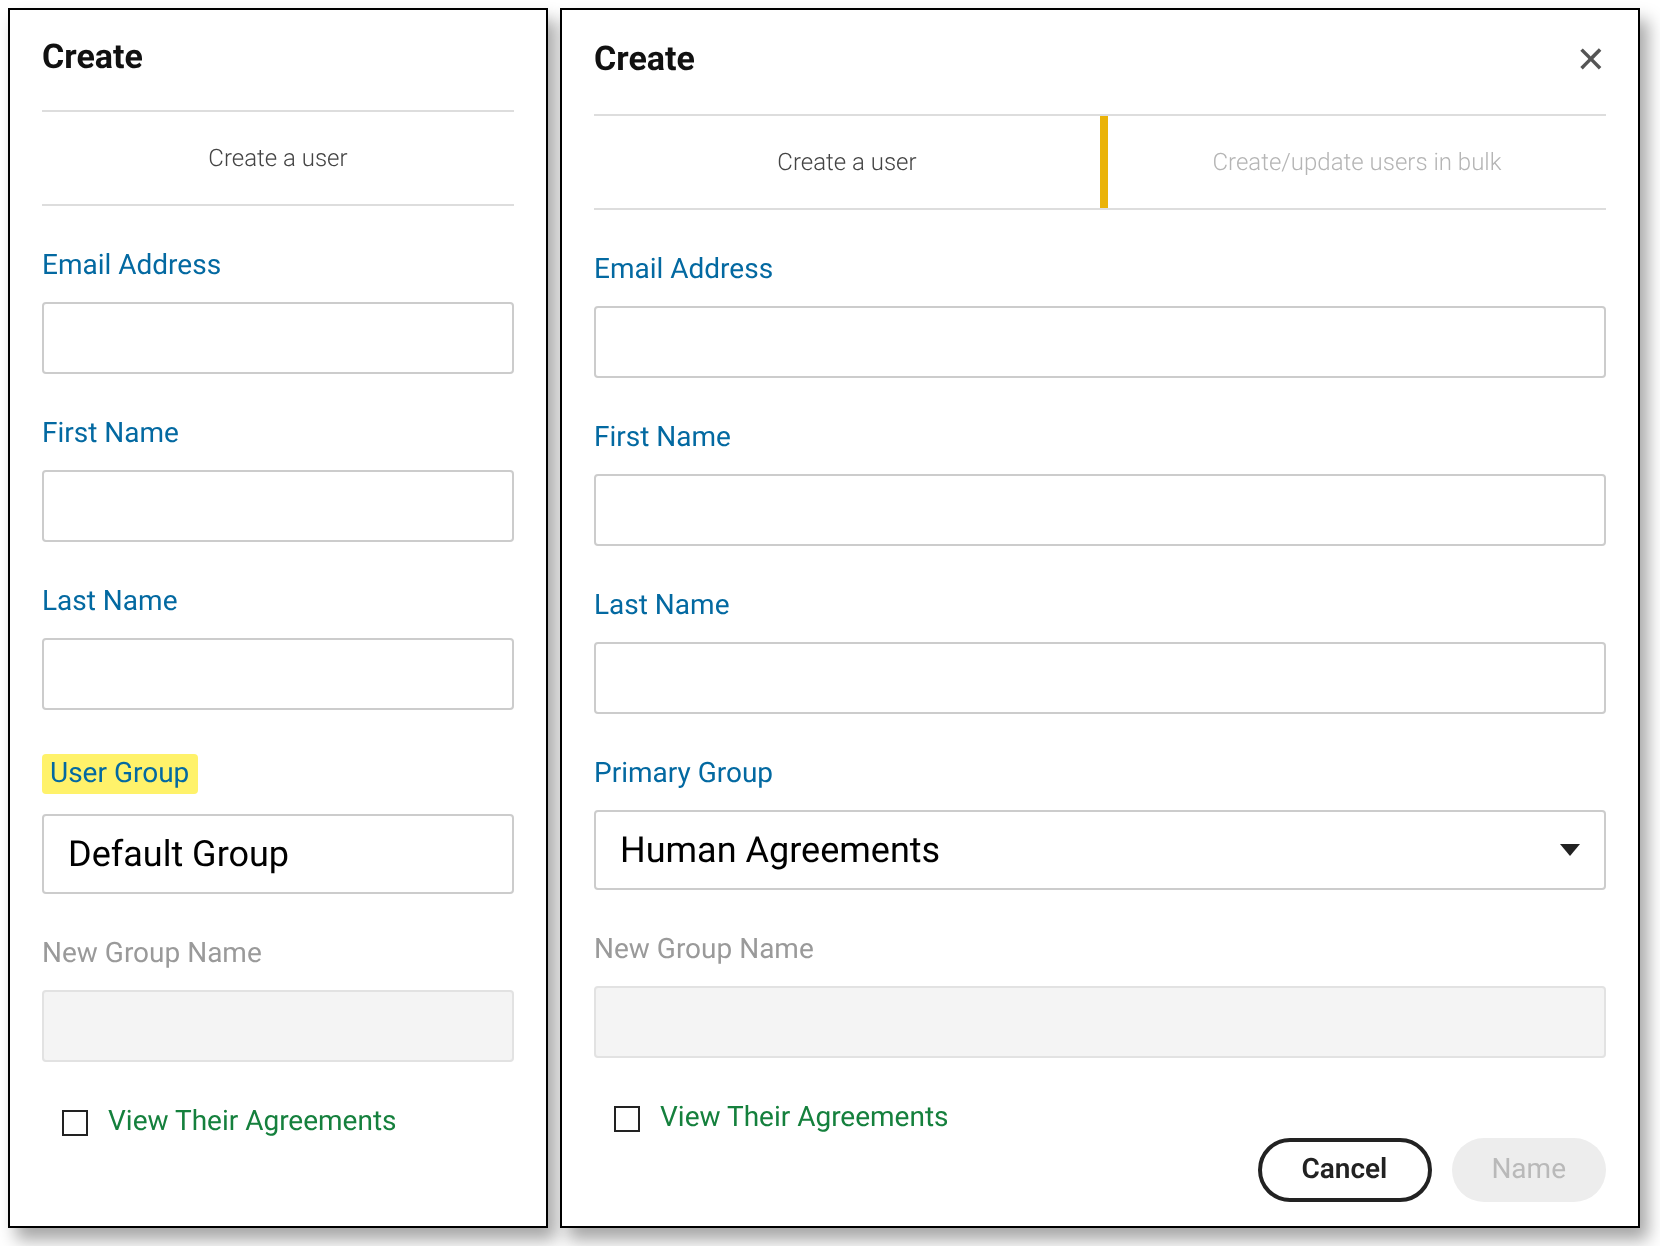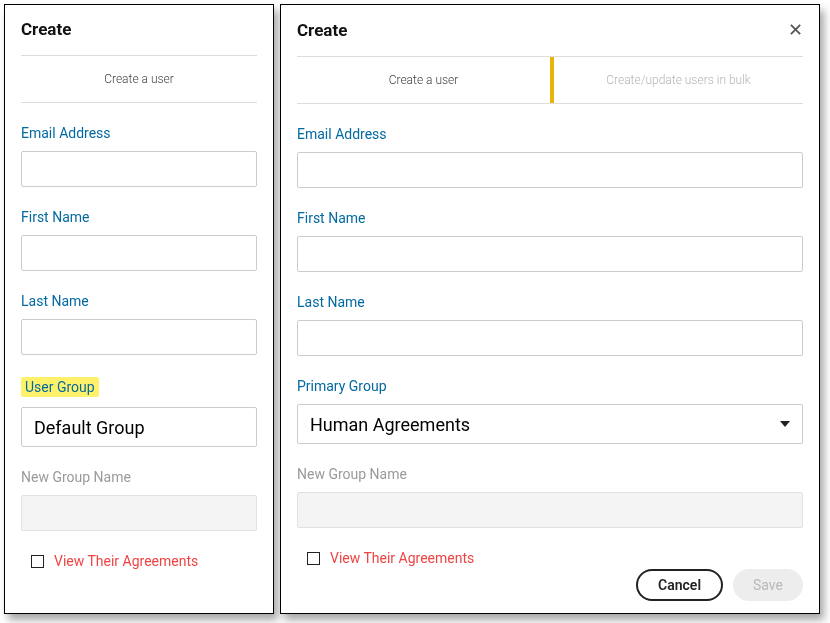--- a/index.html
+++ b/index.html
@@ -106,21 +106,21 @@
       width: 0; height: 0;
       border-left: 5px solid transparent;
       border-right: 5px solid transparent;
       border-top: 6px solid #222;
     }
     .check-row {
       display: flex;
       align-items: center;
       gap: 10px;
       font-size: 14px;
-      color: #ef4444;
+      color: #15803d;
       margin-top: 6px;
       margin-left: 10px;
     }
     .chk {
       width: 13px; height: 13px;
       border: 1.5px solid #222;
       background: #fff;
       display: inline-block;
     }
     .footer {
@@ -233,15 +233,15 @@
       <input class="input disabled" type="text" disabled="" style="">
     </div>
     <div class="check-row">
       <span class="chk"></span>
       <span>View Their Agreements</span>
     </div>
   </div>
 
   <div class="footer">
     <div class="btn btn-cancel">Cancel</div>
-    <div class="btn btn-save">Save</div>
+    <div class="btn btn-save">Name</div>
   </div>
 </div>
 
 </body></html>

